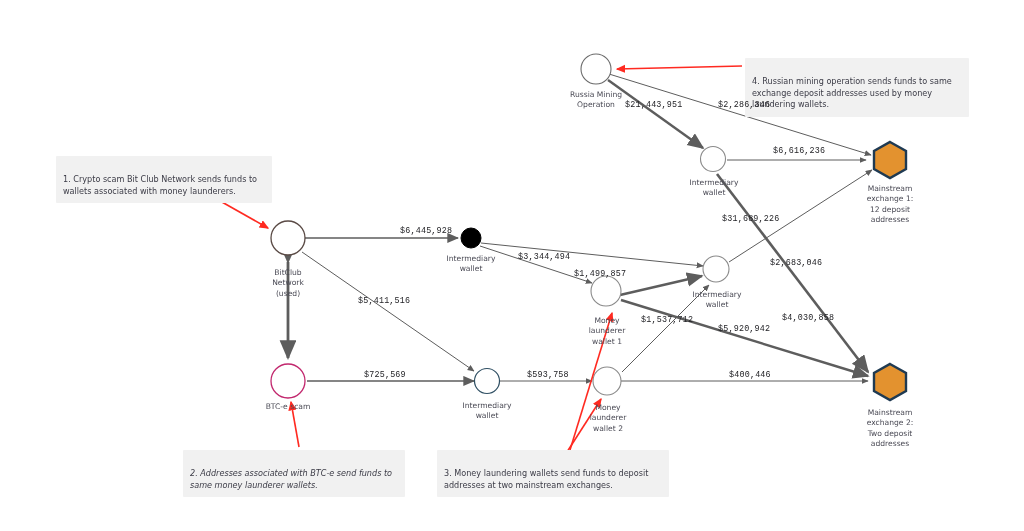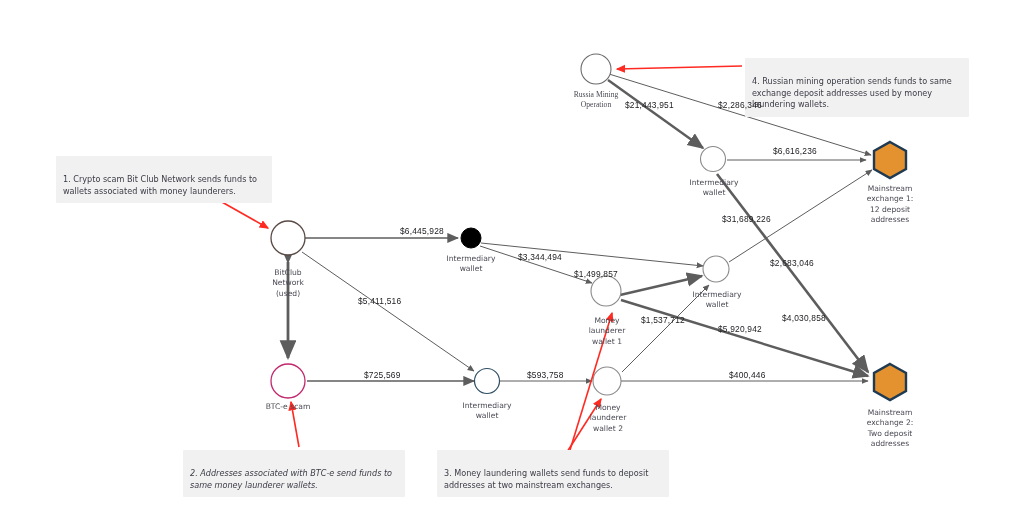--- a/index.html
+++ b/index.html
@@ -36,21 +36,21 @@
     color: #4a4a55;
     font-family: "DejaVu Sans", sans-serif;
     font-size: 7.6px;
     line-height: 1.35;
     text-align: center;
     white-space: pre-line;
   }
   .edge-label {
     position: absolute;
     color: #222226;
-    font-family: Liberation Sans, sans-serif;
+    font-family: Liberation Mono, monospace;
     font-size: 8.4px;
     white-space: nowrap;
     letter-spacing: 0.2px;
   }
 </style>
 </head>
 <body>
 
 <svg id="canvas" viewBox="0 0 1024 531">
   <defs>
@@ -127,21 +127,21 @@
 </svg>
 
 <div class="note" style="left:56px; top:156px; width:216px;">1. Crypto scam Bit Club Network sends funds to wallets associated with money launderers.</div>
 
 <div class="note" style="left:183px; top:450px; width:222px;font-style:italic;">2. Addresses associated with BTC-e send funds to same money launderer wallets.</div>
 
 <div class="note" style="left:437px; top:450px; width:232px;">3. Money laundering wallets send funds to deposit addresses at two mainstream exchanges.</div>
 
 <div class="note" style="left:745px; top:58px; width:224px;">4. Russian mining operation sends funds to same exchange deposit addresses used by money laundering wallets.</div>
 
-<div class="node-label" style="left:556px; top:90px; width:80px;font-family:Liberation Serif, serif;">Russia Mining
+<div class="node-label" style="left:556px; top:90px; width:80px;">Russia Mining
 Operation</div>
 
 <div class="node-label" style="left:258px; top:268px; width:60px;">BitClub
 Network
 (used)</div>
 
 <div class="node-label" style="left:253px; top:402px; width:70px;">BTC-e scam</div>
 
 <div class="node-label" style="left:683px; top:178px; width:62px;">Intermediary
 wallet</div>

